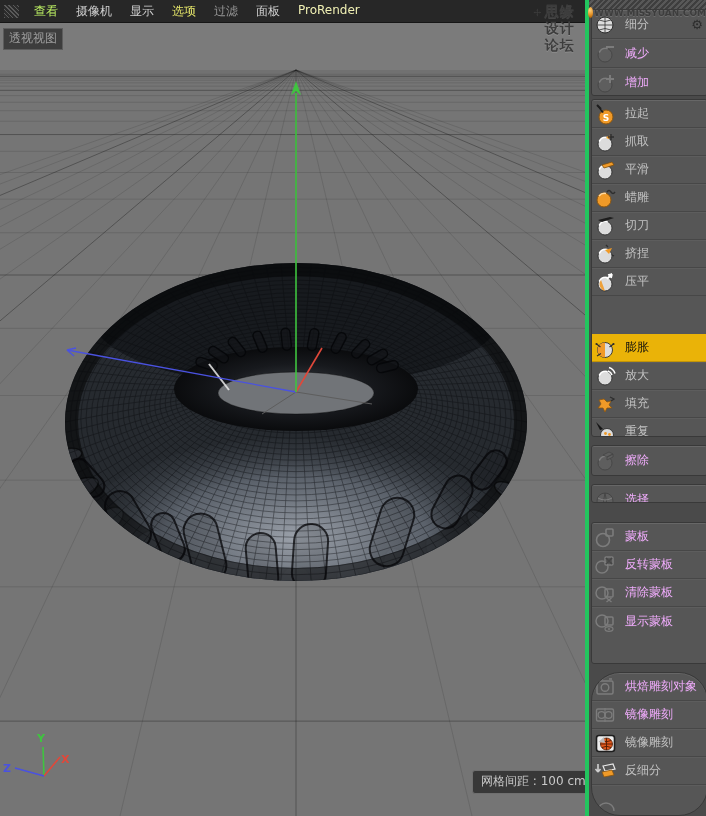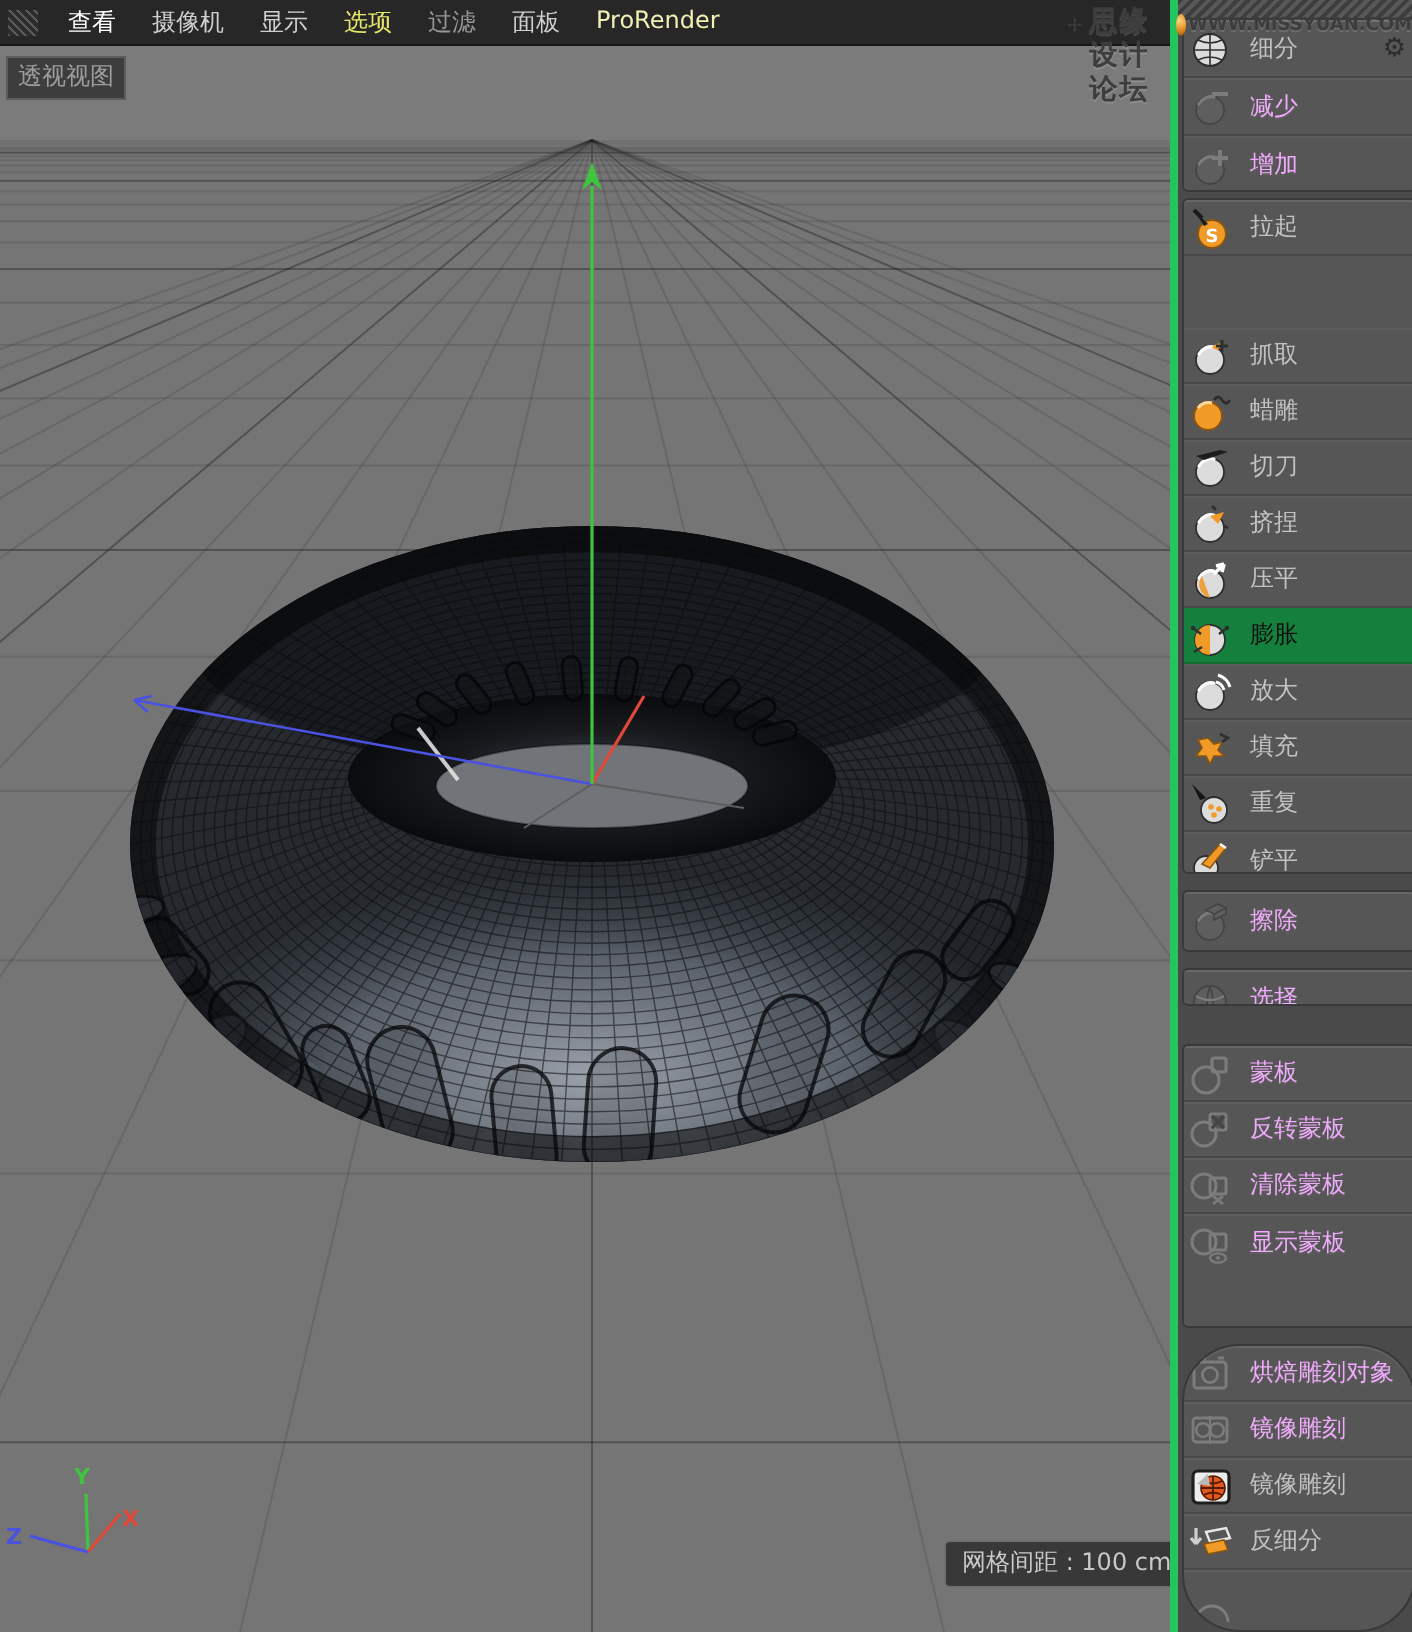--- a/index.html
+++ b/index.html
@@ -39,31 +39,31 @@
   .tool-group{position:absolute;left:2px;width:117px;background:#565656;
               border:1px solid #393939;border-radius:3px;overflow:hidden;
               box-shadow:inset 0 1px 0 rgba(255,255,255,0.07);}
   .tool-row{height:28px;display:flex;align-items:center;
             border-bottom:1px solid rgba(0,0,0,0.17);
             box-shadow:inset 0 1px 0 rgba(255,255,255,0.045);}
   .tool-row:last-child{border-bottom:none;}
   .tool-row .ticon{width:24px;height:24px;margin-left:2px;flex:0 0 24px;}
   .tool-row .tlabel{font-size:12px;margin-left:7px;color:#c2c2c2;white-space:nowrap;}
   .tool-row.disabled .tlabel{color:#f0abfc;text-shadow:0 1px 0 rgba(255,255,255,0.05);}
-  .tool-row.selected{background:#15803d;box-shadow:none;}
+  .tool-row.selected{background:#eab308;box-shadow:none;margin-top:38px;}
   .tool-row.selected .tlabel{color:#0e0e0e;}
   .tool-row .gear{margin-left:auto;margin-right:4px;font-size:13px;color:#2c2c2c;line-height:1;}
 </style>
 </head>
 <body>
 
 <div class="menubar">
   <div class="grip"></div>
   <div id="menu-items" style="display:flex;">
-      <div class="menu-item" style="color: #ffffff;">查看</div>
+      <div class="menu-item" style="color: #bef264;">查看</div>
       <div class="menu-item" style="color: rgb(207, 207, 207);">摄像机</div>
       <div class="menu-item" style="color: rgb(207, 207, 207);">显示</div>
       <div class="menu-item" style="color: rgb(229, 230, 106);">选项</div>
       <div class="menu-item" style="color: rgb(151, 151, 151);">过滤</div>
       <div class="menu-item" style="color: rgb(207, 207, 207);">面板</div>
       <div class="menu-item" style="color: rgb(240, 240, 180);">ProRender</div>
     </div>
 </div>
 
 <div class="viewport">
@@ -380,28 +380,36 @@
       <div class="tool-group" style="top: 99px; height: 338px;">
         <div class="tool-row" style="height: 28px;">
           <svg class="ticon" viewBox="0 0 24 24">
             <circle cx="12" cy="15" r="7" fill="#f09a28" stroke="#8a5510" stroke-width="1"></circle>
       <text x="12" y="19" font-size="9" font-weight="bold" text-anchor="middle" fill="#fff">S</text>
       <path d="M3 3 L10 10 L8 11 Z" fill="#1c1c1c"></path>
             <path d="M3 3 L7 7" stroke="#1c1c1c" stroke-width="2"></path>
           </svg>
           <span class="tlabel">拉起</span>
         </div>
-        <div class="tool-row" style="height: 28px; margin-top: 36px;">
+        <div class="tool-row" style="height: 28px;">
           <svg class="ticon" viewBox="0 0 24 24">
             <circle cx="11" cy="14" r="7" fill="#dcdcdc" stroke="#2e2e2e" stroke-width="0.9"></circle>
              <path d="M5.5 11 A7 7 0 0 1 13 7.5" stroke="#ffffff" fill="none" stroke-width="1.6" stroke-linecap="round"></path>
             <path d="M12 8 Q14 5 17 6 L15 9 Z" fill="#f09a28"></path>
       <path d="M17 4 V10 M14 7 H20" stroke="#2e2e2e" stroke-width="1.4"></path>
           </svg>
           <span class="tlabel">抓取</span>
+        </div>
+        <div class="tool-row" style="height: 28px;">
+          <svg class="ticon" viewBox="0 0 24 24">
+            <circle cx="11" cy="14" r="7" fill="#dcdcdc" stroke="#2e2e2e" stroke-width="0.9"></circle>
+             <path d="M5.5 11 A7 7 0 0 1 13 7.5" stroke="#ffffff" fill="none" stroke-width="1.6" stroke-linecap="round"></path>
+            <path d="M8 7 L18 4 L20 7 L10 10 Z" fill="#f09a28" stroke="#7c4c0c" stroke-width="0.8"></path>
+          </svg>
+          <span class="tlabel">平滑</span>
         </div>
         <div class="tool-row" style="height: 28px; align-items: center;">
           <svg class="ticon" viewBox="0 0 24 24">
             <circle cx="10" cy="14" r="7" fill="#f09a28" stroke="#8a5510"></circle>
       <path d="M5 10 A7 7 0 0 1 12 7.5" stroke="#ffd9a0" fill="none" stroke-width="1.5"></path>
       <path d="M13 6 q2 -3 4 0 q2 3 4 0" stroke="#2e2e2e" fill="none" stroke-width="1.4"></path>
           </svg>
           <span class="tlabel">蜡雕</span>
         </div>
         <div class="tool-row" style="height: 28px;">

